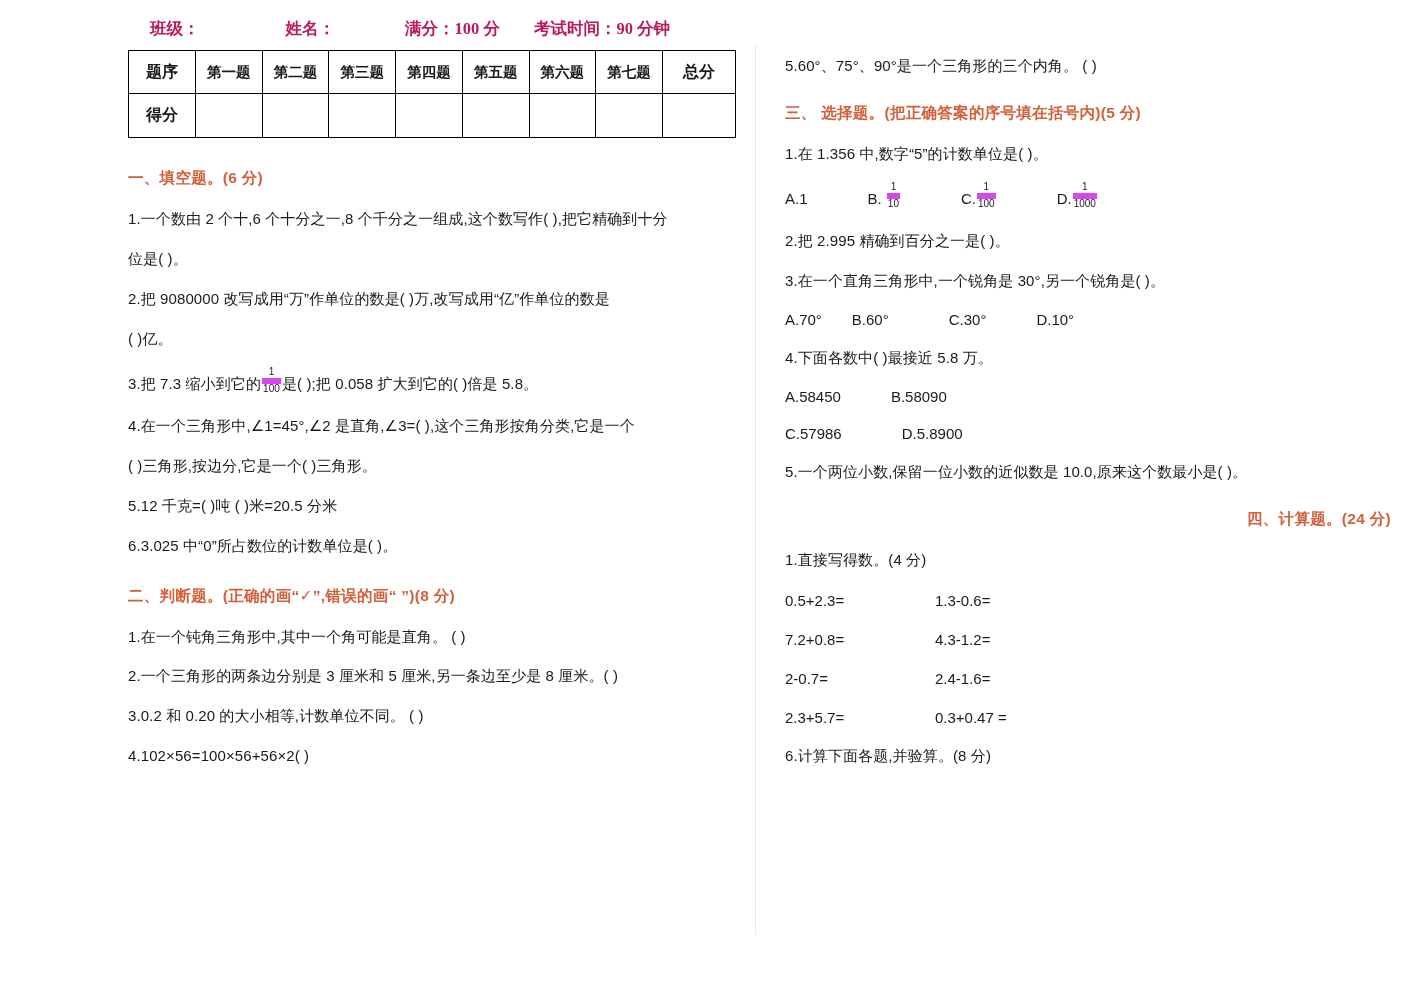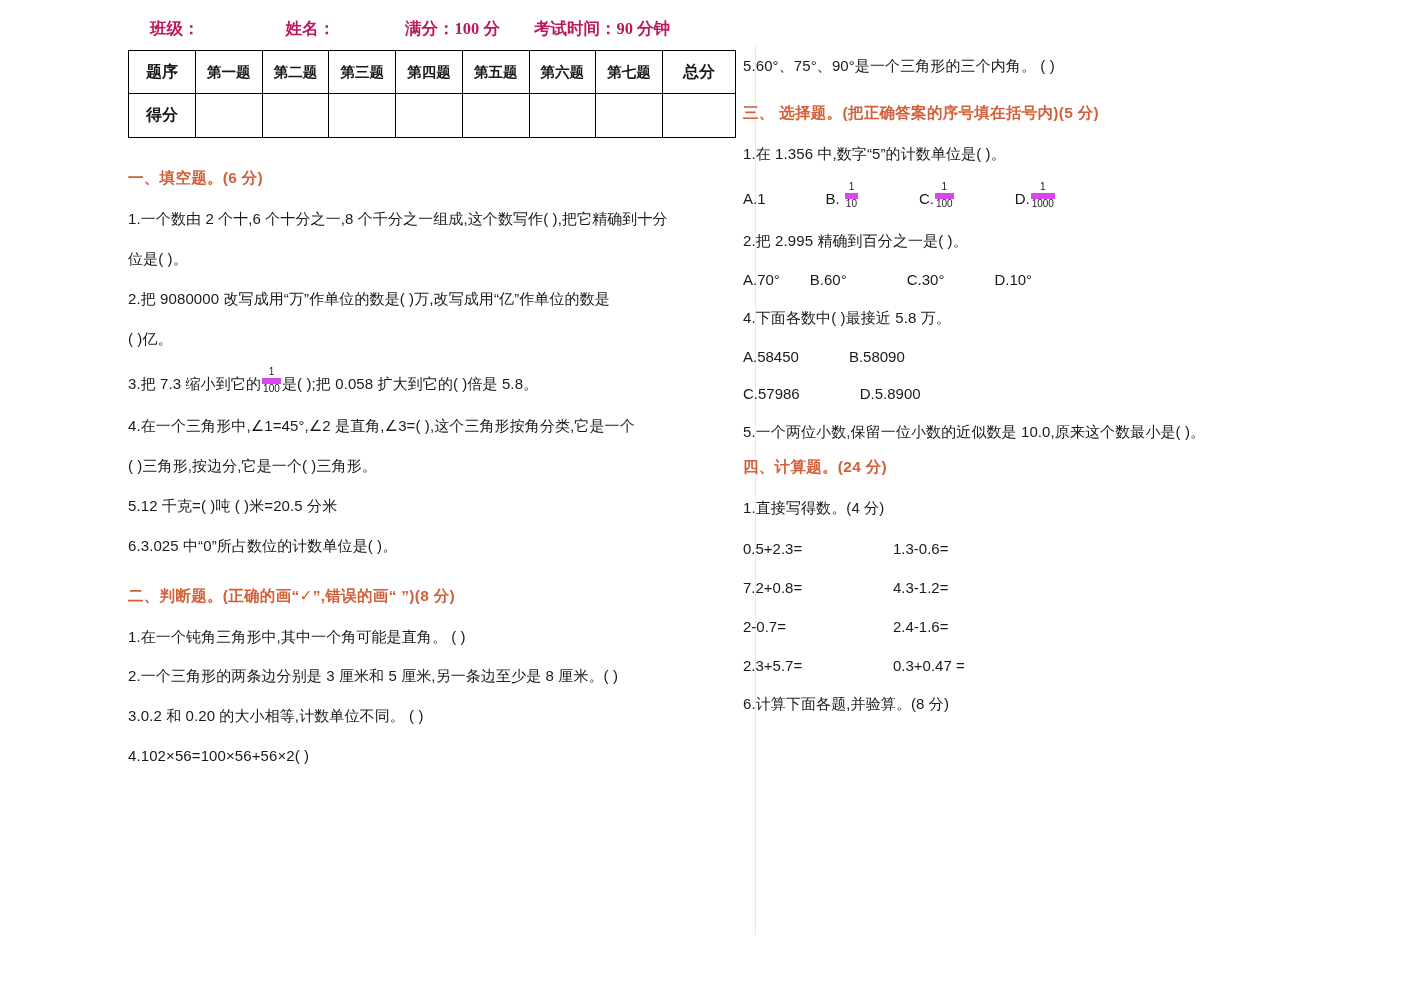--- a/index.html
+++ b/index.html
@@ -31,21 +31,21 @@
     background: #e9e9e9;
   }
 
   
   .col {
     position: absolute;
     top: 0;
     box-sizing: border-box;
   }
   .col-left  { left: 0px;   width: 755px; padding: 0 22px 0 128px; }
-  .col-right { left: 713px; width: 666px; padding: 0 30px 0 30px; }
+  .col-right { left: 755px; width: 666px; padding: 0 30px 0 30px; }
 
   
   .doc-title {
     text-align: center;
     font-family: "Liberation Serif", "DejaVu Serif", serif;
     font-weight: bold;
     font-size: 25px;
     letter-spacing: 1px;
     margin-top: 42px;
     margin-left: -40px;
@@ -249,20 +249,21 @@
       <span class="g60"></span>
       <span class="o"><span>B. </span><span class="frac"><span class="num">1</span><span class="den">10</span></span></span>
       <span class="g60"></span>
       <span class="o"><span>C.</span><span class="frac"><span class="num">1</span><span class="den">100</span></span></span>
       <span class="g60"></span>
       <span class="o"><span>D.</span><span class="frac"><span class="num">1</span><span class="den">1000</span></span></span>
     </div>
 
     <div class="q">2.把 2.995 精确到百分之一是(        )。</div>
 
+    <div class="q">3.在一个直角三角形中,一个锐角是 30°,另一个锐角是(        )。</div>
     <div class="opts">
       <span class="o"> A.70°</span>
       <span class="g30"></span>
       <span class="o">B.60°</span>
       <span class="g60"></span>
       <span class="o">C.30°</span>
       <span class="g50"></span>
       <span class="o">D.10°</span>
     </div>
 
@@ -273,21 +274,21 @@
       <span class="o">B.58090</span>
     </div>
     <div class="opts">
       <span class="o">C.57986</span>
       <span class="g60"></span>
       <span class="o">D.5.8900</span>
     </div>
 
     <div class="q">5.一个两位小数,保留一位小数的近似数是 10.0,原来这个数最小是(        )。</div>
 
-    <div class="sec-head" style="margin-top:15px;">四、计算题。(24 分)</div>
+    <div class="sec-head" style="margin-top:27px;text-align:right;">四、计算题。(24 分)</div>
 
     <div class="q">1.直接写得数。(4 分)</div>
 
     <div class="calc-row">
       <span class="a">0.5+2.3=</span>
       <span class="b">1.3-0.6=</span>
     </div>
     <div class="calc-row">
       <span class="a">7.2+0.8=</span>
       <span class="b">4.3-1.2=</span>

